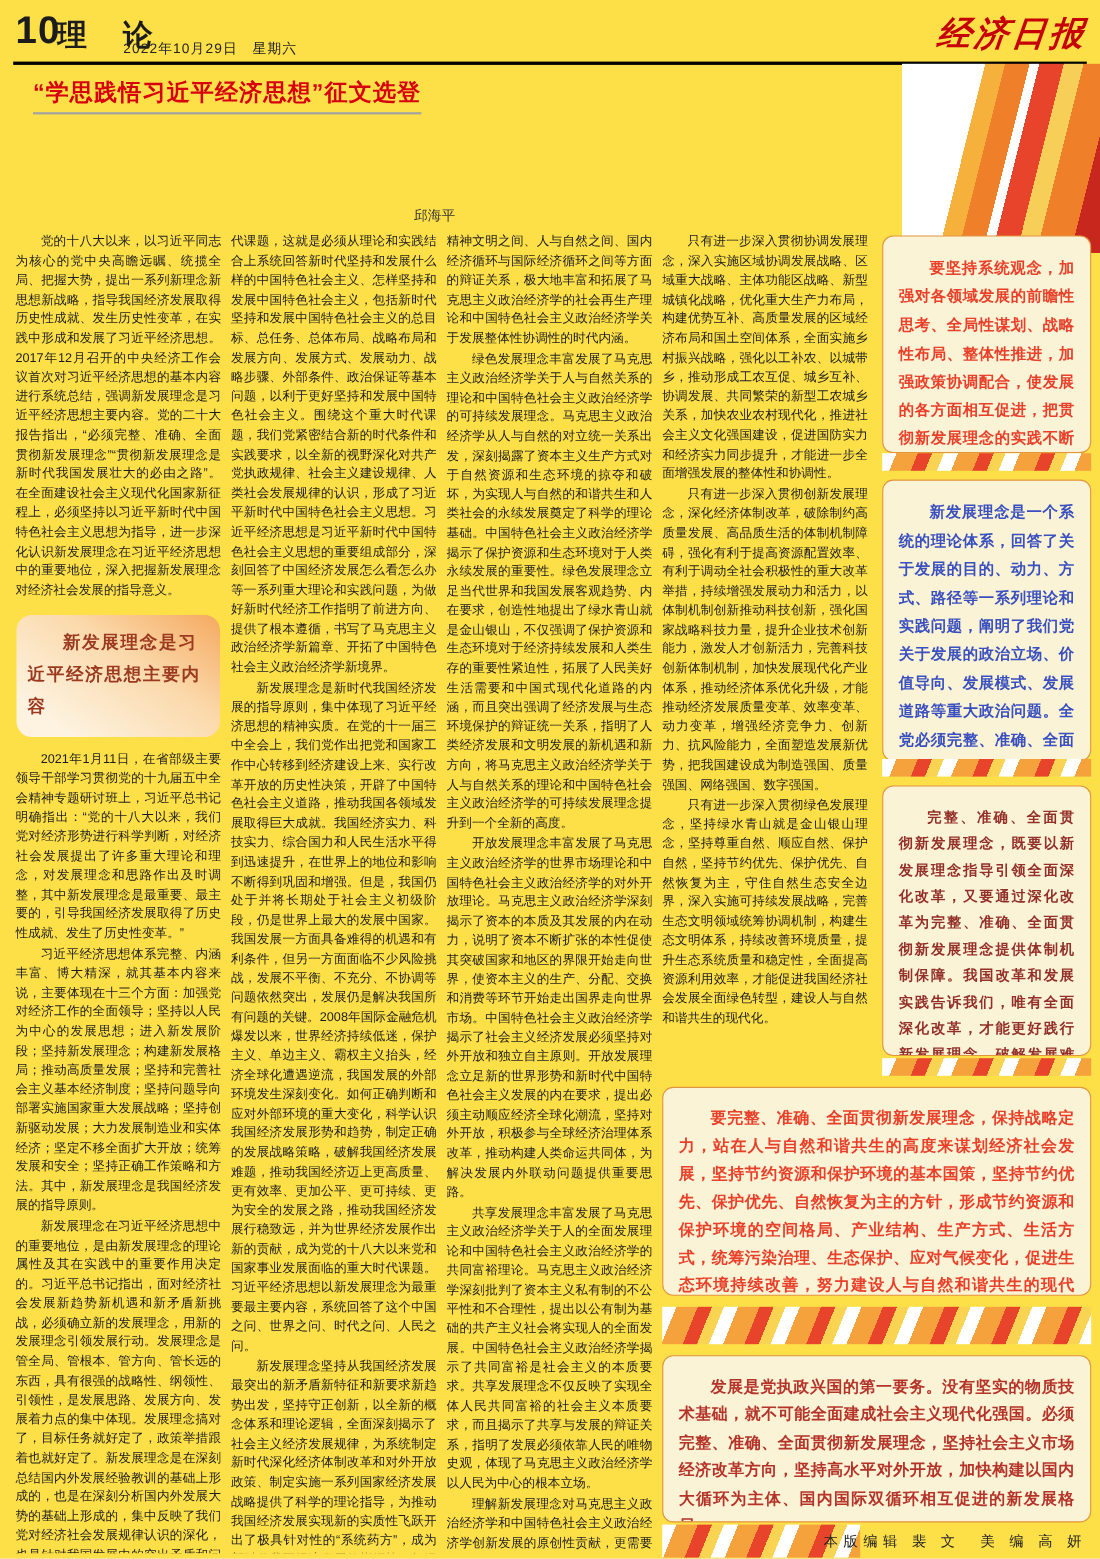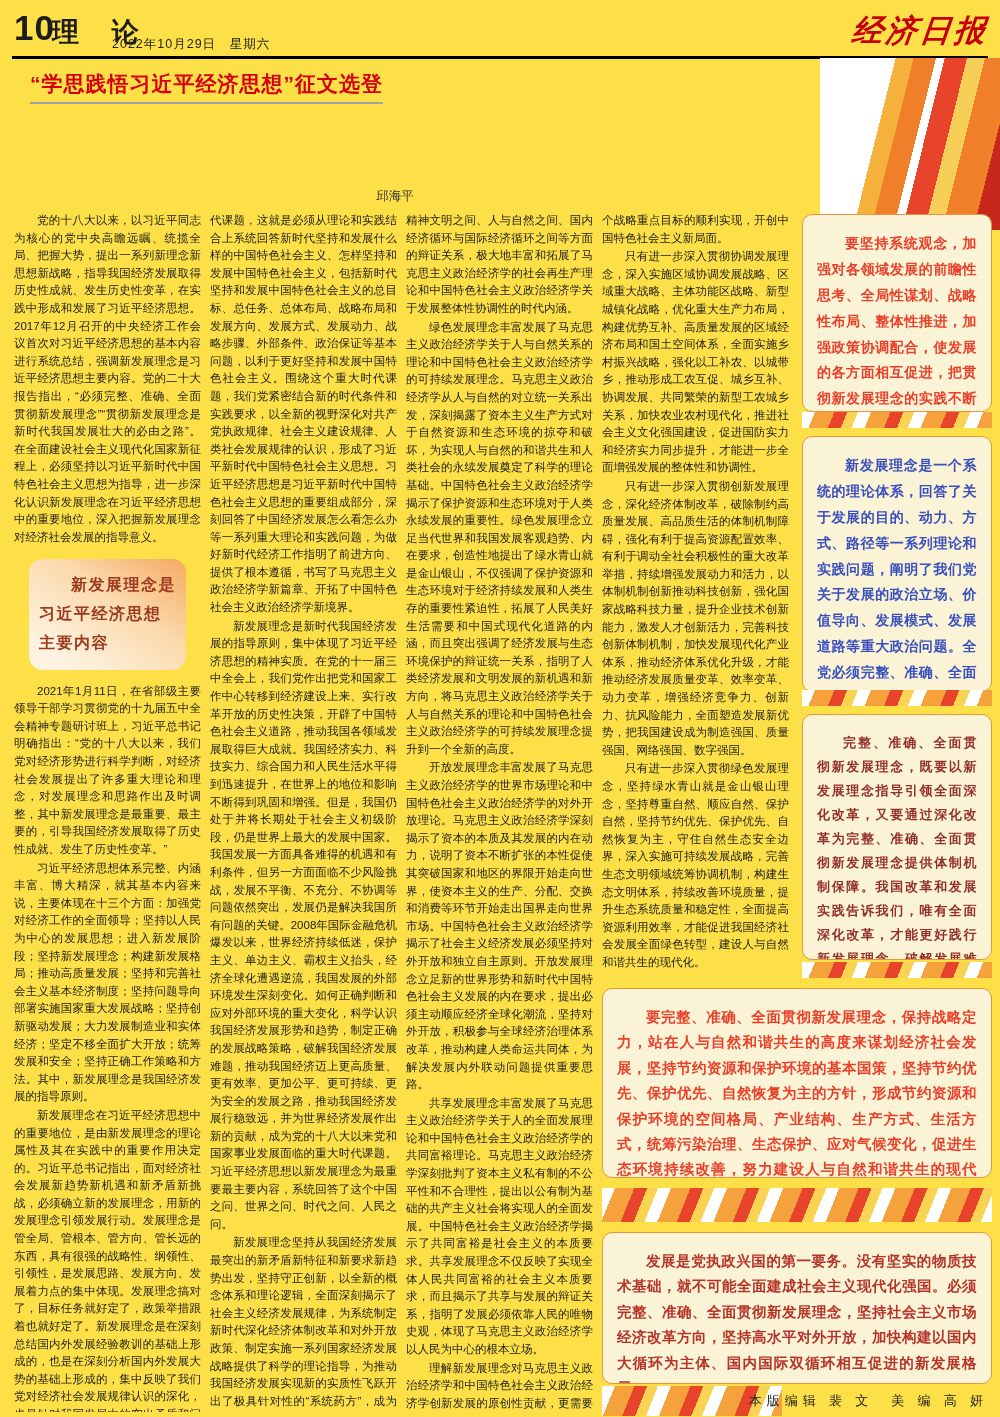--- a/index.html
+++ b/index.html
@@ -24,21 +24,21 @@
   .flame{position:absolute;right:0;top:58px;width:180px;height:172px;overflow:hidden;
          background:linear-gradient(104deg,#fff 34%,#f6b13c 34% 42%,#ef7f28 42% 52%,#fff 52% 56%,
                     #e8432b 56% 66%,#f6ce58 66% 74%,#ef7f28 74% 88%,#c8271d 88%);}
   .stripes{background:repeating-linear-gradient(112deg,#fff 0 12px,#f6a23c 12px 30px,#e8432b 30px 42px,
                       #f9d452 42px 52px);}
   
   .col{position:absolute;top:212px;width:187px;font-size:11.5px;line-height:1.53;overflow:hidden;
        text-align:justify;}
   .p{text-indent:2em;margin:0 0 1px 0;}
   .cont{text-indent:0;}
-  .hbox{margin:13px 15px;border-radius:14px;padding:12px 10px;
+  .hbox{margin:13px 1px;border-radius:14px;padding:12px 10px;
         background:linear-gradient(215deg,#f5a95f 0%,#fbd9ab 40%,#fdf3e0 85%);
         color:#9c3a20;font-weight:bold;font-size:16px;line-height:1.8;text-indent:2em;
         letter-spacing:1.5px;text-align:left;}
   
   .qbox{position:absolute;background:#fbf3d6;border:1.5px solid #e2953f;border-radius:10px;
         padding:16px 14px;overflow:hidden;text-align:justify;}
   .qtext{font-weight:bold;font-size:14px;line-height:1.85;text-indent:2em;letter-spacing:0.5px;}
   .red{color:#e8402a;} .blue{color:#3a50bf;} .maroon{color:#93302a;} .darkred{color:#b5342a;}
   .credits{position:absolute;left:602px;top:1392px;width:386px;text-align:right;font-size:13px;
            letter-spacing:5px;color:#222;font-family:"Liberation Serif",serif;}
@@ -77,21 +77,20 @@
   <div class="col" style="left:406px;height:1200px;">
     <div class="p cont">精神文明之间、人与自然之间、国内经济循环与国际经济循环之间等方面的辩证关系，极大地丰富和拓展了马克思主义政治经济学的社会再生产理论和中国特色社会主义政治经济学关于发展整体性协调性的时代内涵。</div>
     <div class="p">绿色发展理念丰富发展了马克思主义政治经济学关于人与自然关系的理论和中国特色社会主义政治经济学的可持续发展理念。马克思主义政治经济学从人与自然的对立统一关系出发，深刻揭露了资本主义生产方式对于自然资源和生态环境的掠夺和破坏，为实现人与自然的和谐共生和人类社会的永续发展奠定了科学的理论基础。中国特色社会主义政治经济学揭示了保护资源和生态环境对于人类永续发展的重要性。绿色发展理念立足当代世界和我国发展客观趋势、内在要求，创造性地提出了绿水青山就是金山银山，不仅强调了保护资源和生态环境对于经济持续发展和人类生存的重要性紧迫性，拓展了人民美好生活需要和中国式现代化道路的内涵，而且突出强调了经济发展与生态环境保护的辩证统一关系，指明了人类经济发展和文明发展的新机遇和新方向，将马克思主义政治经济学关于人与自然关系的理论和中国特色社会主义政治经济学的可持续发展理念提升到一个全新的高度。</div>
     <div class="p">开放发展理念丰富发展了马克思主义政治经济学的世界市场理论和中国特色社会主义政治经济学的对外开放理论。马克思主义政治经济学深刻揭示了资本的本质及其发展的内在动力，说明了资本不断扩张的本性促使其突破国家和地区的界限开始走向世界，使资本主义的生产、分配、交换和消费等环节开始走出国界走向世界市场。中国特色社会主义政治经济学揭示了社会主义经济发展必须坚持对外开放和独立自主原则。开放发展理念立足新的世界形势和新时代中国特色社会主义发展的内在要求，提出必须主动顺应经济全球化潮流，坚持对外开放，积极参与全球经济治理体系改革，推动构建人类命运共同体，为解决发展内外联动问题提供重要思路。</div>
     <div class="p">共享发展理念丰富发展了马克思主义政治经济学关于人的全面发展理论和中国特色社会主义政治经济学的共同富裕理论。马克思主义政治经济学深刻批判了资本主义私有制的不公平性和不合理性，提出以公有制为基础的共产主义社会将实现人的全面发展。中国特色社会主义政治经济学揭示了共同富裕是社会主义的本质要求。共享发展理念不仅反映了实现全体人民共同富裕的社会主义本质要求，而且揭示了共享与发展的辩证关系，指明了发展必须依靠人民的唯物史观，体现了马克思主义政治经济学以人民为中心的根本立场。</div>
     <div class="p">理解新发展理念对马克思主义政治经济学和中国特色社会主义政治经济学创新发展的原创性贡献，更需要从新发展理念的系统性和整体性出发来把握。创新发展理念、协调发展理念、绿色发展理念、开放发展理念、共享发展理念是相互贯通、相互促进、具有内在联系的集合体，必须从辩证法和系统论的高度出发，深化认识这五大发展理念之间的内在逻辑关系，深刻把握新发展理念的理论精髓。新发展理念既是对社会主义经济发展规律的全新系统揭示，又是对当代世界发展潮流和趋势的科学认识，不仅是引领我国发展全局深刻变革的科学指引，而且为推动世界发展贡献了中国智慧。</div>
 
   </div>
 
   <div class="col" style="left:602px;height:758px;">
-    <div class="p cont">个战略重点目标的顺利实现，开创中国特色社会主义新局面。</div>
     <div class="p">只有进一步深入贯彻协调发展理念，深入实施区域协调发展战略、区域重大战略、主体功能区战略、新型城镇化战略，优化重大生产力布局，构建优势互补、高质量发展的区域经济布局和国土空间体系，全面实施乡村振兴战略，强化以工补农、以城带乡，推动形成工农互促、城乡互补、协调发展、共同繁荣的新型工农城乡关系，加快农业农村现代化，推进社会主义文化强国建设，促进国防实力和经济实力同步提升，才能进一步全面增强发展的整体性和协调性。</div>
     <div class="p">只有进一步深入贯彻创新发展理念，深化经济体制改革，破除制约高质量发展、高品质生活的体制机制障碍，强化有利于提高资源配置效率、有利于调动全社会积极性的重大改革举措，持续增强发展动力和活力，以体制机制创新推动科技创新，强化国家战略科技力量，提升企业技术创新能力，激发人才创新活力，完善科技创新体制机制，加快发展现代化产业体系，推动经济体系优化升级，才能推动经济发展质量变革、效率变革、动力变革，增强经济竞争力、创新力、抗风险能力，全面塑造发展新优势，把我国建设成为制造强国、质量强国、网络强国、数字强国。</div>
     <div class="p">只有进一步深入贯彻绿色发展理念，坚持绿水青山就是金山银山理念，坚持尊重自然、顺应自然、保护自然，坚持节约优先、保护优先、自然恢复为主，守住自然生态安全边界，深入实施可持续发展战略，完善生态文明领域统筹协调机制，构建生态文明体系，持续改善环境质量，提升生态系统质量和稳定性，全面提高资源利用效率，才能促进我国经济社会发展全面绿色转型，建设人与自然和谐共生的现代化。</div>
 
   </div>
 
   <div class="qbox" style="left:802px;top:214px;width:160px;height:164px;">
     <div class="qtext red">要坚持系统观念，加强对各领域发展的前瞻性思考、全局性谋划、战略性布局、整体性推进，加强政策协调配合，使发展的各方面相互促进，把贯彻新发展理念的实践不断引向深入。</div>
 
   </div>

